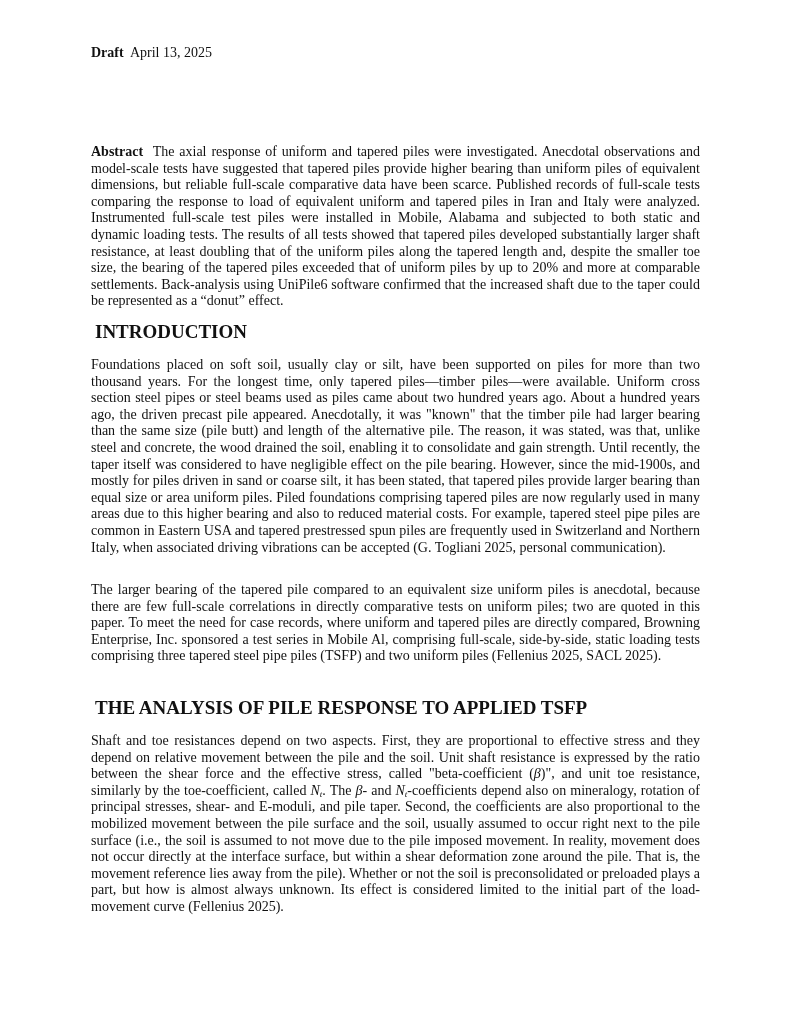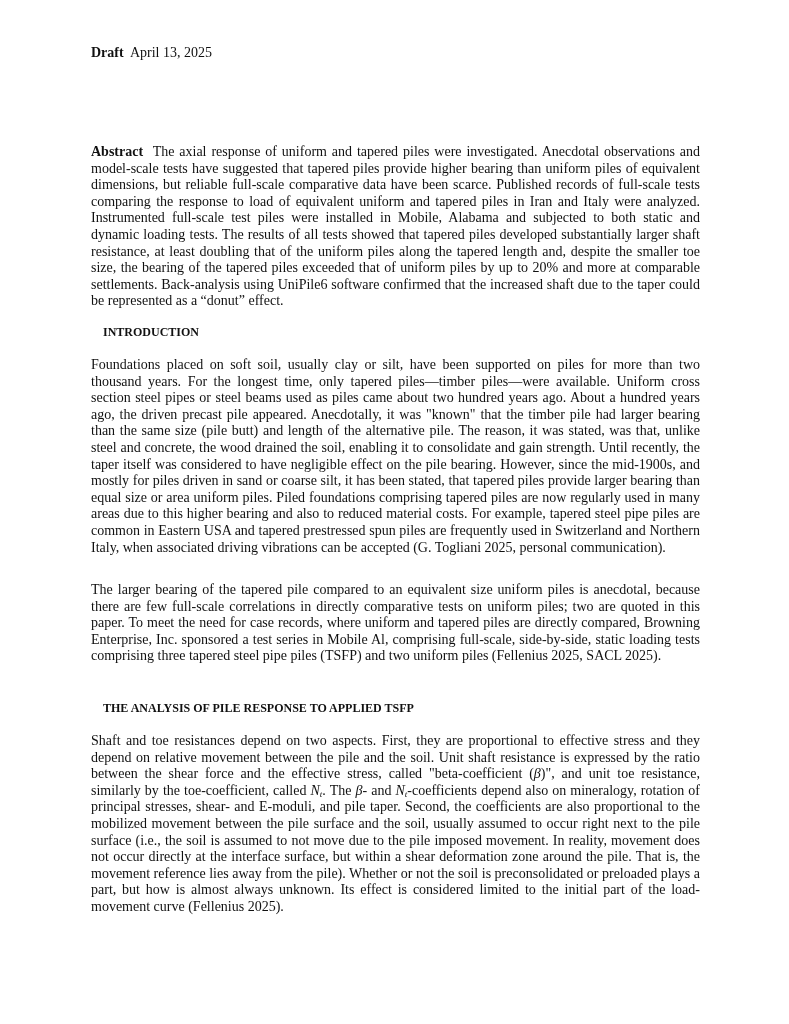--- a/index.html
+++ b/index.html
@@ -4,21 +4,21 @@
 <style>
   html, body { margin: 0; padding: 0; background: #ffffff; }
   body { width: 789px; height: 1024px; position: relative; overflow: hidden;
          font-family: "Liberation Serif", "DejaVu Serif", serif; color: #111; }
   .page { position: absolute; left: 91px; top: 0; width: 609px; }
   .header { position: absolute; top: 45px; left: 0; font-size: 14px; line-height: 16px; white-space: nowrap; }
   .header b { font-weight: bold; margin-top: 36px; }
   .title-block { position: absolute; top: 94px; left: 0; width: 609px; text-align: center; font-weight: bold; font-size: 14px; line-height: 16px; }
   .para { position: absolute; left: 0; width: 609px; font-size: 14px; line-height: 16.6px; text-align: justify; }
   .para .lbl { font-weight: bold; }
-  .heading { position: absolute; left: 12px; font-weight: bold; font-size: 12px; line-height: 16px; white-space: nowrap; }
+  .heading { position: absolute; left: 4px; font-weight: bold; font-size: 19px; line-height: 16px; white-space: nowrap; }
   i { font-style: italic; }
   sub { font-size: 9px; vertical-align: -2px; line-height: 0; }
 </style>
 </head>
 <body>
 
 <div class="page">
 
   <div class="header">
     <b>Draft</b>&nbsp; <span>April 13, 2025</span>

